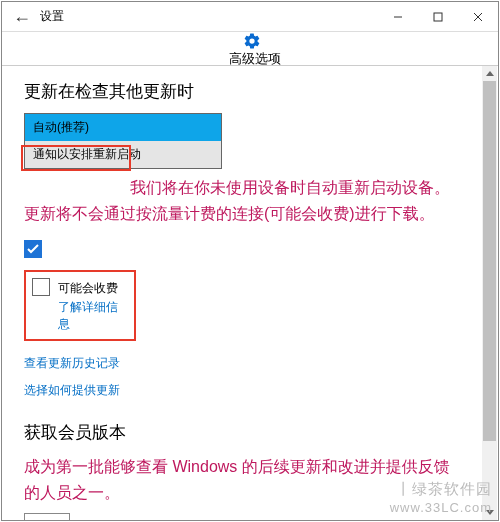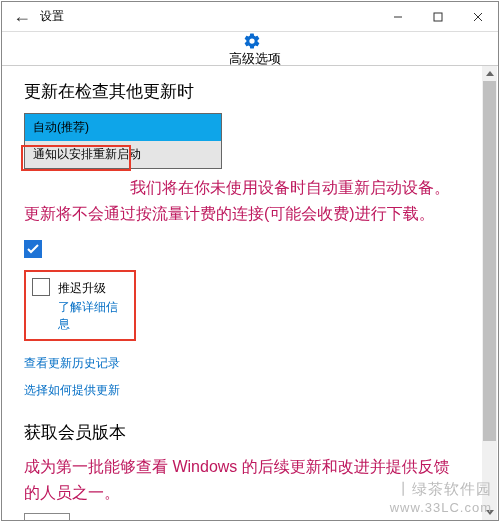--- a/index.html
+++ b/index.html
@@ -246,21 +246,21 @@
       <div class="checkbox check-blue">
         <svg width="12" height="10">
             <polyline points="1,5 4,8 11,1" fill="none" stroke="#fff" stroke-width="2"></polyline>
           </svg>
       </div>
     </div>
 
     <div class="red-frame-2">
       <div class="checkbox-row">
         <div class="checkbox"></div>
-        <div class="check-label">推迟升级</div>
+        <div class="check-label">可能会收费</div>
       </div>
       <span class="link link-indent">了解详细信息</span>
     </div>
 
     <div class="spacer"></div>
     <span class="link">查看更新历史记录</span>
     <div style="height:10px;"></div>
     <span class="link">选择如何提供更新</span>
 
     <div style="height:22px;"></div>

